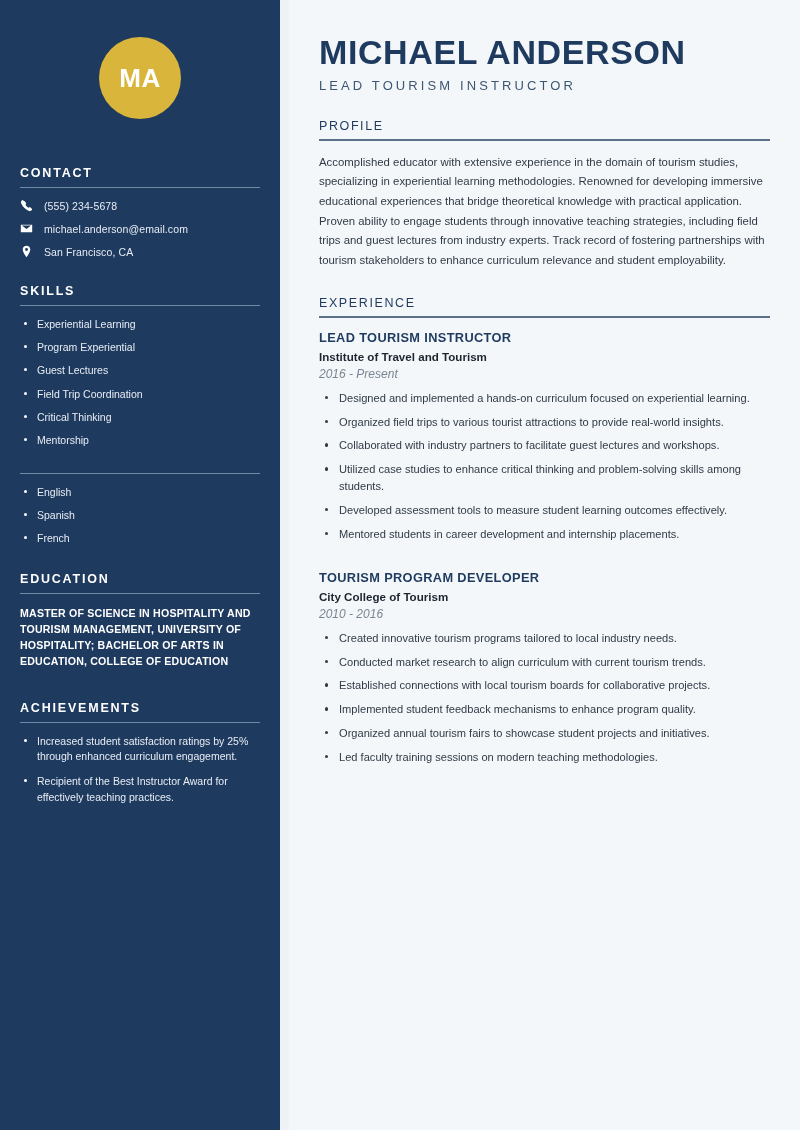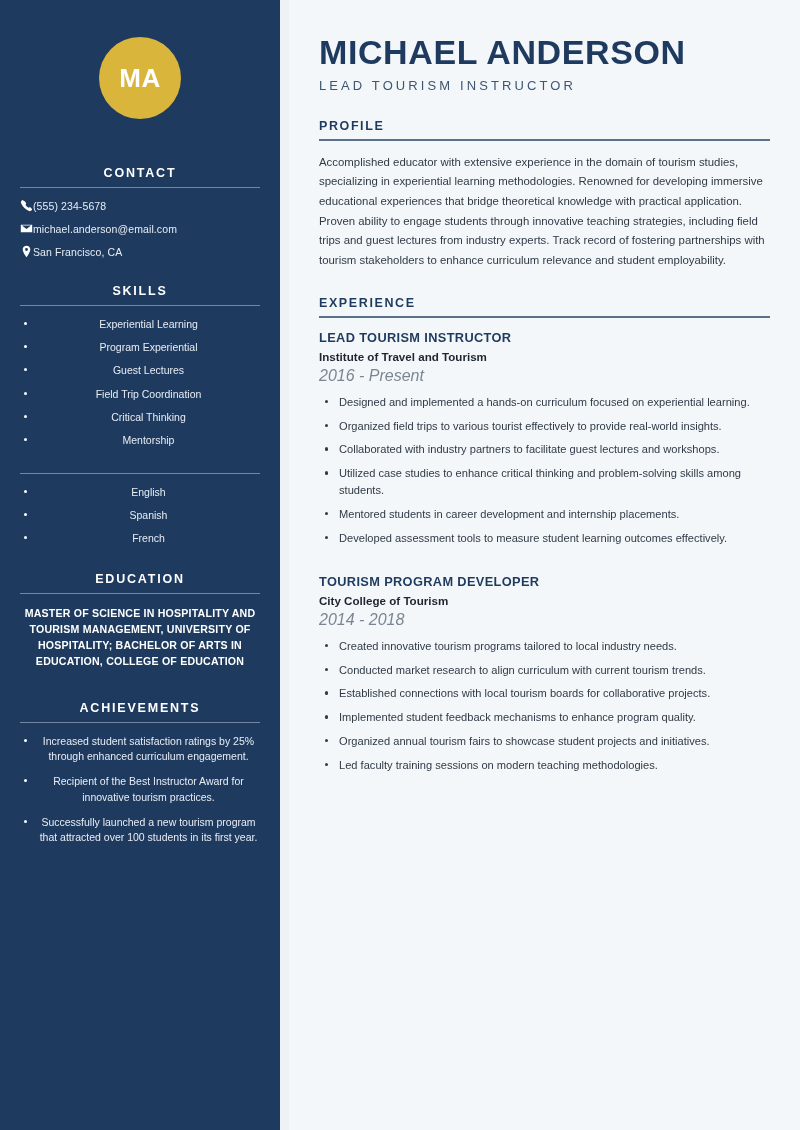--- a/index.html
+++ b/index.html
@@ -16,29 +16,29 @@
     background:#1e3a5f; color:#ffffff;
     padding:0 20px;
   }
   .avatar-wrap { display:flex; justify-content:center; padding-top:37px; }
   .avatar {
     width:82px; height:82px; border-radius:50%;
     background:#d9b53c;
     display:flex; align-items:center; justify-content:center;
     color:#ffffff; font-size:26px; font-weight:bold; letter-spacing:0.5px;
   }
-  .side-section { margin-top:26px;text-align:center; }
+  .side-section { margin-top:26px; }
   .side-section.first { margin-top:47px; }
   .side-h {
     font-size:12.5px; font-weight:bold; letter-spacing:1.8px;
     color:#ffffff; text-transform:uppercase; padding-bottom:7px;
   }
   .side-rule { height:1px; background:#8fa4bd; opacity:.75; margin-bottom:11px; }
 
-  .contact-row { display:flex; align-items:center; margin-bottom:10px; }
+  .contact-row { display:flex; align-items:center; gap:11px; margin-bottom:10px; }
   .contact-row .ico { width:13px; height:13px; flex:0 0 13px; display:block; }
   .contact-row .ico svg { display:block; width:13px; height:13px; fill:#ffffff; }
   .contact-txt { font-size:10.5px; color:#e8edf4; letter-spacing:.1px; }
 
   ul.side-list { list-style:none; }
   ul.side-list li {
     position:relative; padding-left:17px; margin-bottom:7.5px;
     font-size:10.5px; line-height:1.35; color:#e8edf4;
   }
   ul.side-list li::before {
@@ -59,39 +59,39 @@
   .name {
     font-size:34px; font-weight:bold; color:#1e3a5f;
     letter-spacing:.6px; line-height:1.1;
   }
   .role {
     font-size:13px; color:#3c5673; letter-spacing:3.1px;
     margin-top:7px; text-transform:uppercase;
   }
   .main-section { margin-top:26px; }
   .main-h {
-    font-size:12.5px; font-weight:bold; color:#1e3a5f;
+    font-size:12.5px; font-weight:normal; color:#1e3a5f;
     letter-spacing:1.6px; text-transform:uppercase; padding-bottom:6px;
   }
   .main-rule { height:1.3px; background:#5b7089; margin-bottom:12px; }
 
   .profile-p {
     font-size:11.4px; line-height:1.72; color:#2f3a47; text-align:left;
   }
   .job { margin-bottom:4px; }
   .job + .job { margin-top:27px; }
   .job-title {
     font-size:12.8px; font-weight:bold; color:#1e3a5f;
     letter-spacing:.35px; text-transform:uppercase;
   }
   .job-company {
     font-size:11.6px; font-weight:bold; color:#1c2530; margin-top:5px;
   }
   .job-dates {
-    font-size:16px; font-style:italic; color:#7a8694; margin-top:4px;
+    font-size:12px; font-style:italic; color:#7a8694; margin-top:4px;
   }
   ul.job-list { list-style:none; margin-top:9px; }
   ul.job-list li {
     position:relative; padding-left:20px; margin-bottom:7px;
     font-size:11.1px; line-height:1.52; color:#2f3a47;
   }
   ul.job-list li::before {
     content:""; position:absolute; left:6px; top:6px;
     width:3.4px; height:3.4px; background:#2f3a47; border-radius:50%;
   }
@@ -165,22 +165,21 @@
       <div class="side-h">EDUCATION</div>
       <div class="side-rule"></div>
       <div class="edu-block">MASTER OF SCIENCE IN HOSPITALITY AND TOURISM MANAGEMENT, UNIVERSITY OF HOSPITALITY; BACHELOR OF ARTS IN EDUCATION, COLLEGE OF EDUCATION</div>
     </section>
 
     <section class="side-section" style="margin-top:32px;">
       <div class="side-h">ACHIEVEMENTS</div>
       <div class="side-rule"></div>
       <ul class="side-list ach">
         <li>Increased student satisfaction ratings by 25% through enhanced curriculum engagement.</li>
-        <li>Recipient of the Best Instructor Award for innovative tourism practices.</li>
-        <li>Successfully launched a new tourism program that attracted over 100 students in its first year.</li>
+        <li>Recipient of the Best Instructor Award for effectively teaching practices.</li>
       </ul>
     </section>
   </aside>
 
   <div class="gap"></div>
 
   <main class="main">
 
     <h1 class="name">MICHAEL ANDERSON</h1>
     <div class="role">LEAD TOURISM INSTRUCTOR</div>
@@ -194,32 +193,32 @@
     <section class="main-section">
       <div class="main-h">EXPERIENCE</div>
       <div class="main-rule"></div>
 
       <div class="job">
         <div class="job-title">LEAD TOURISM INSTRUCTOR</div>
         <div class="job-company">Institute of Travel and Tourism</div>
         <div class="job-dates">2016 - Present</div>
         <ul class="job-list">
           <li>Designed and implemented a hands-on curriculum focused on experiential learning.</li>
-          <li>Organized field trips to various tourist effectively to provide real-world insights.</li>
+          <li>Organized field trips to various tourist attractions to provide real-world insights.</li>
           <li>Collaborated with industry partners to facilitate guest lectures and workshops.</li>
           <li>Utilized case studies to enhance critical thinking and problem-solving skills among students.</li>
+          <li>Developed assessment tools to measure student learning outcomes effectively.</li>
           <li>Mentored students in career development and internship placements.</li>
-          <li>Developed assessment tools to measure student learning outcomes effectively.</li>
         </ul>
       </div>
 
       <div class="job">
         <div class="job-title">TOURISM PROGRAM DEVELOPER</div>
         <div class="job-company">City College of Tourism</div>
-        <div class="job-dates">2014 - 2018</div>
+        <div class="job-dates">2010 - 2016</div>
         <ul class="job-list">
           <li>Created innovative tourism programs tailored to local industry needs.</li>
           <li>Conducted market research to align curriculum with current tourism trends.</li>
           <li>Established connections with local tourism boards for collaborative projects.</li>
           <li>Implemented student feedback mechanisms to enhance program quality.</li>
           <li>Organized annual tourism fairs to showcase student projects and initiatives.</li>
           <li>Led faculty training sessions on modern teaching methodologies.</li>
         </ul>
       </div>
     </section>

